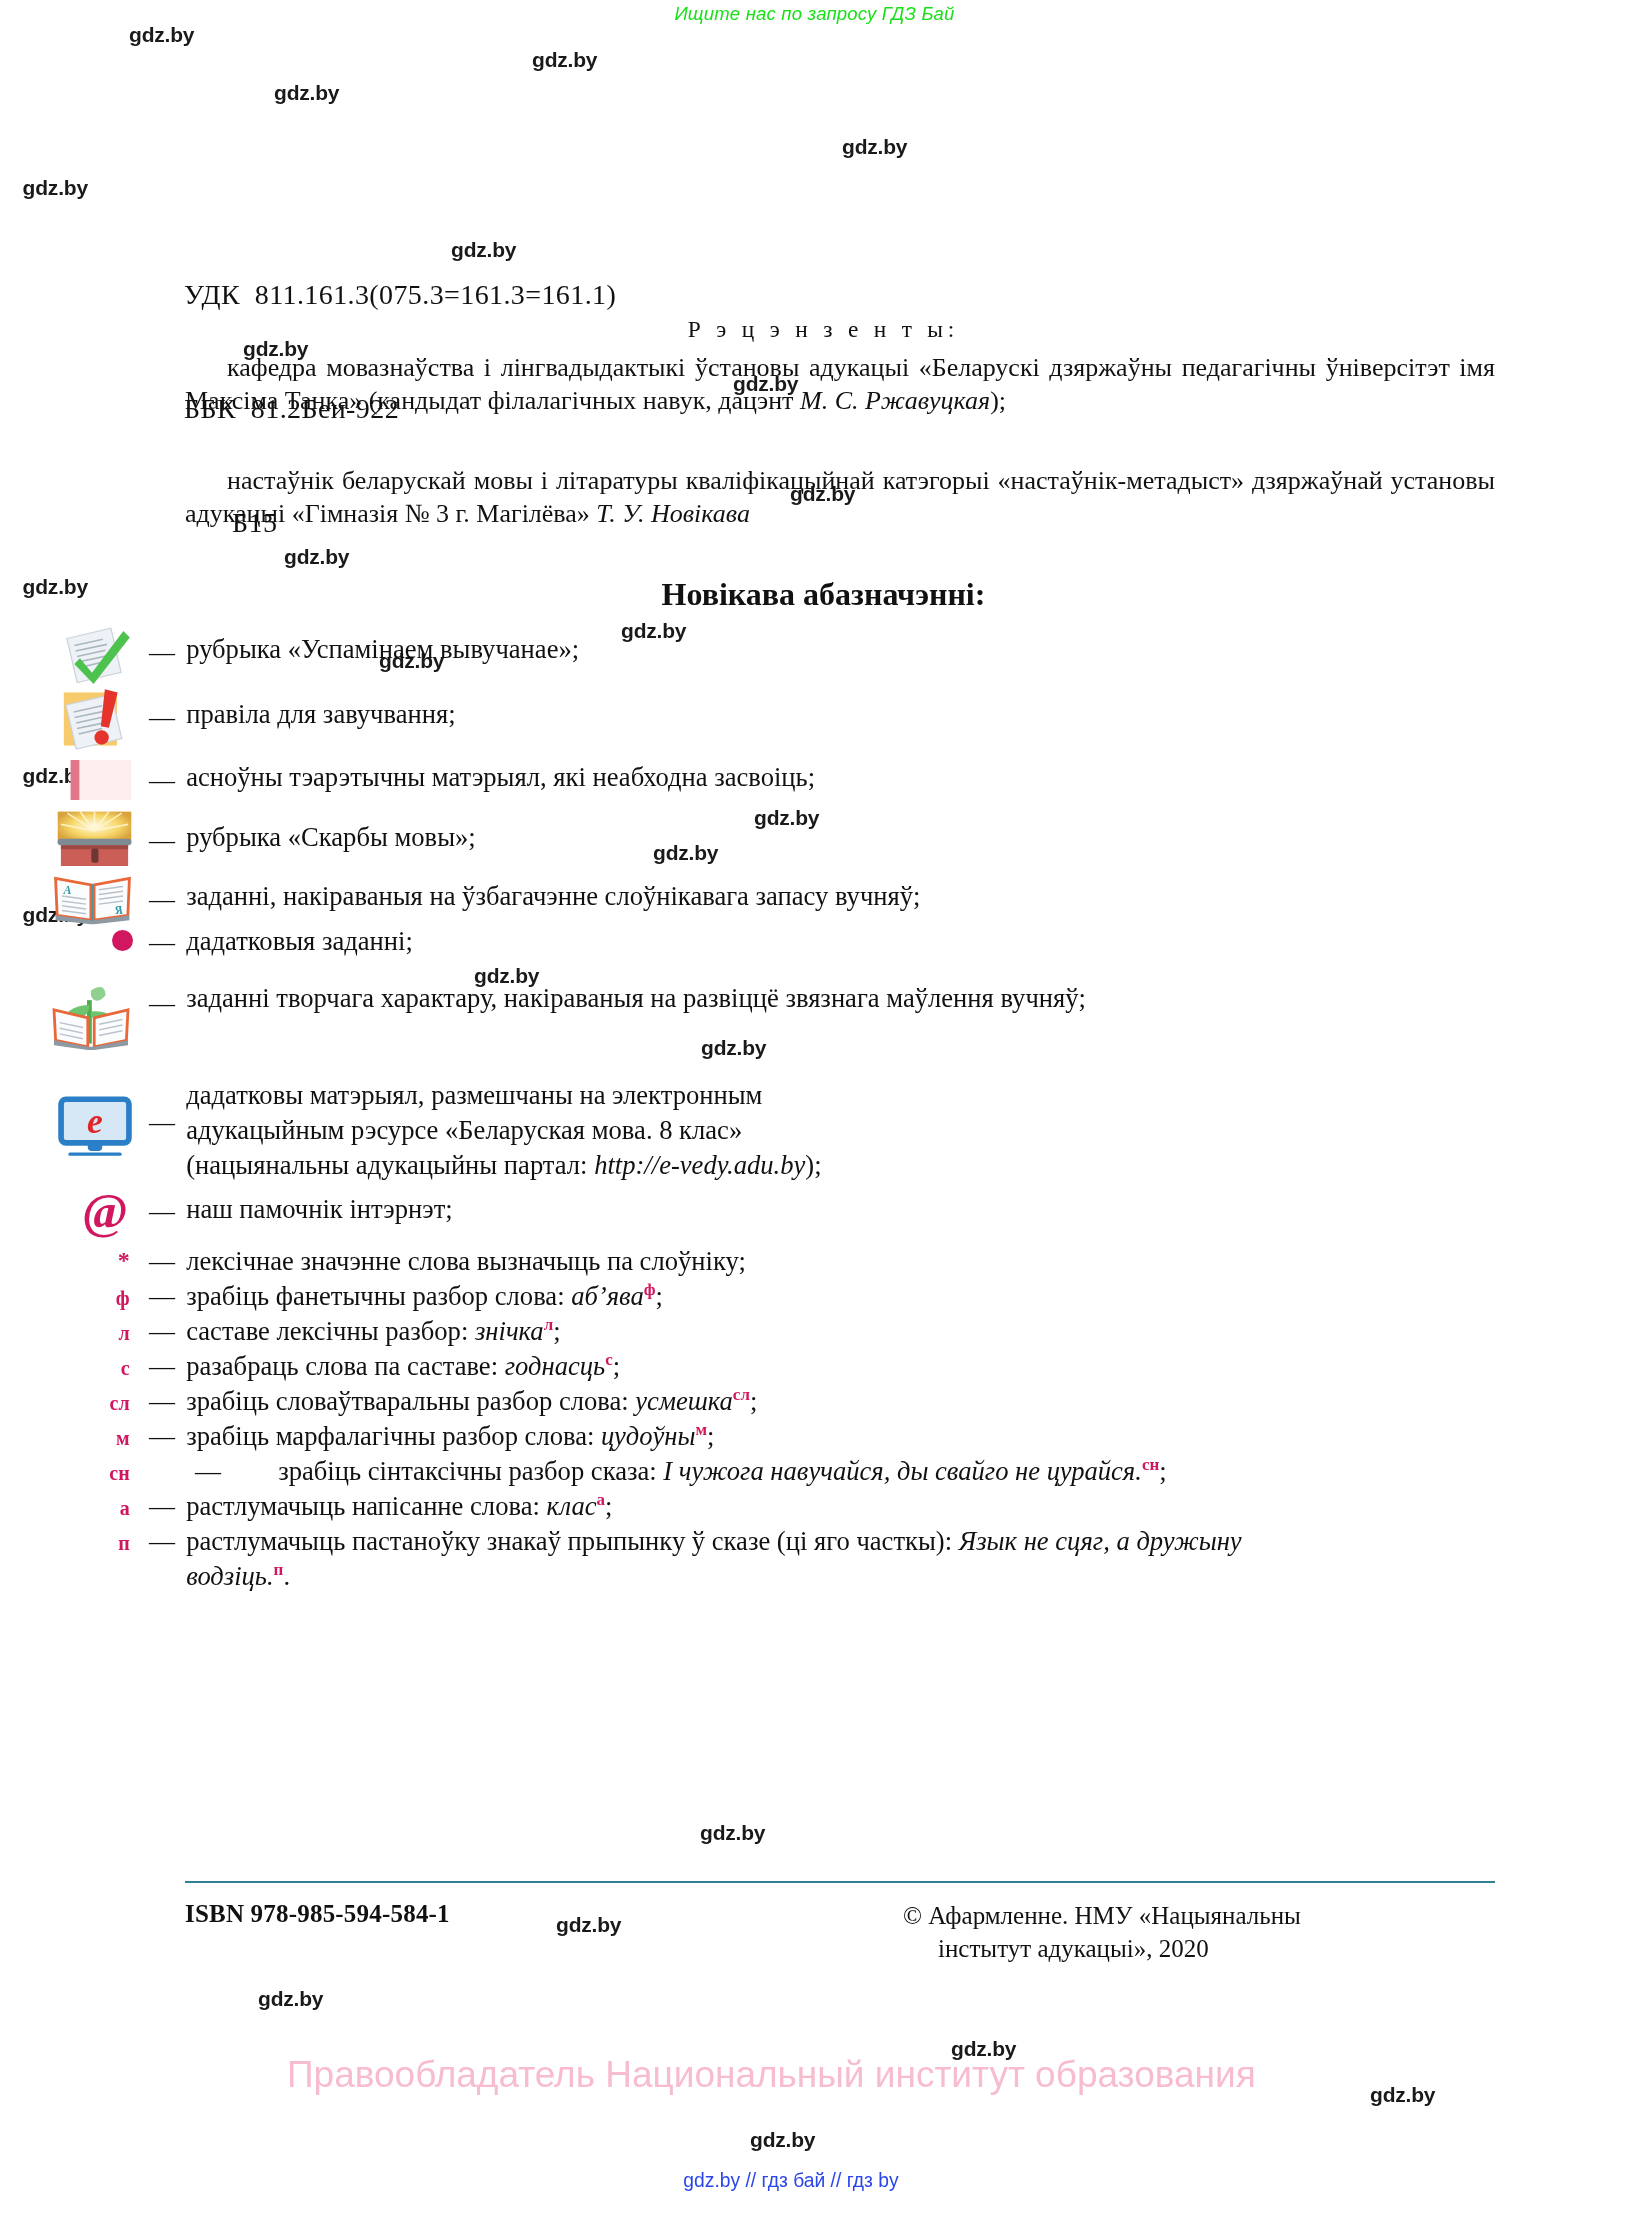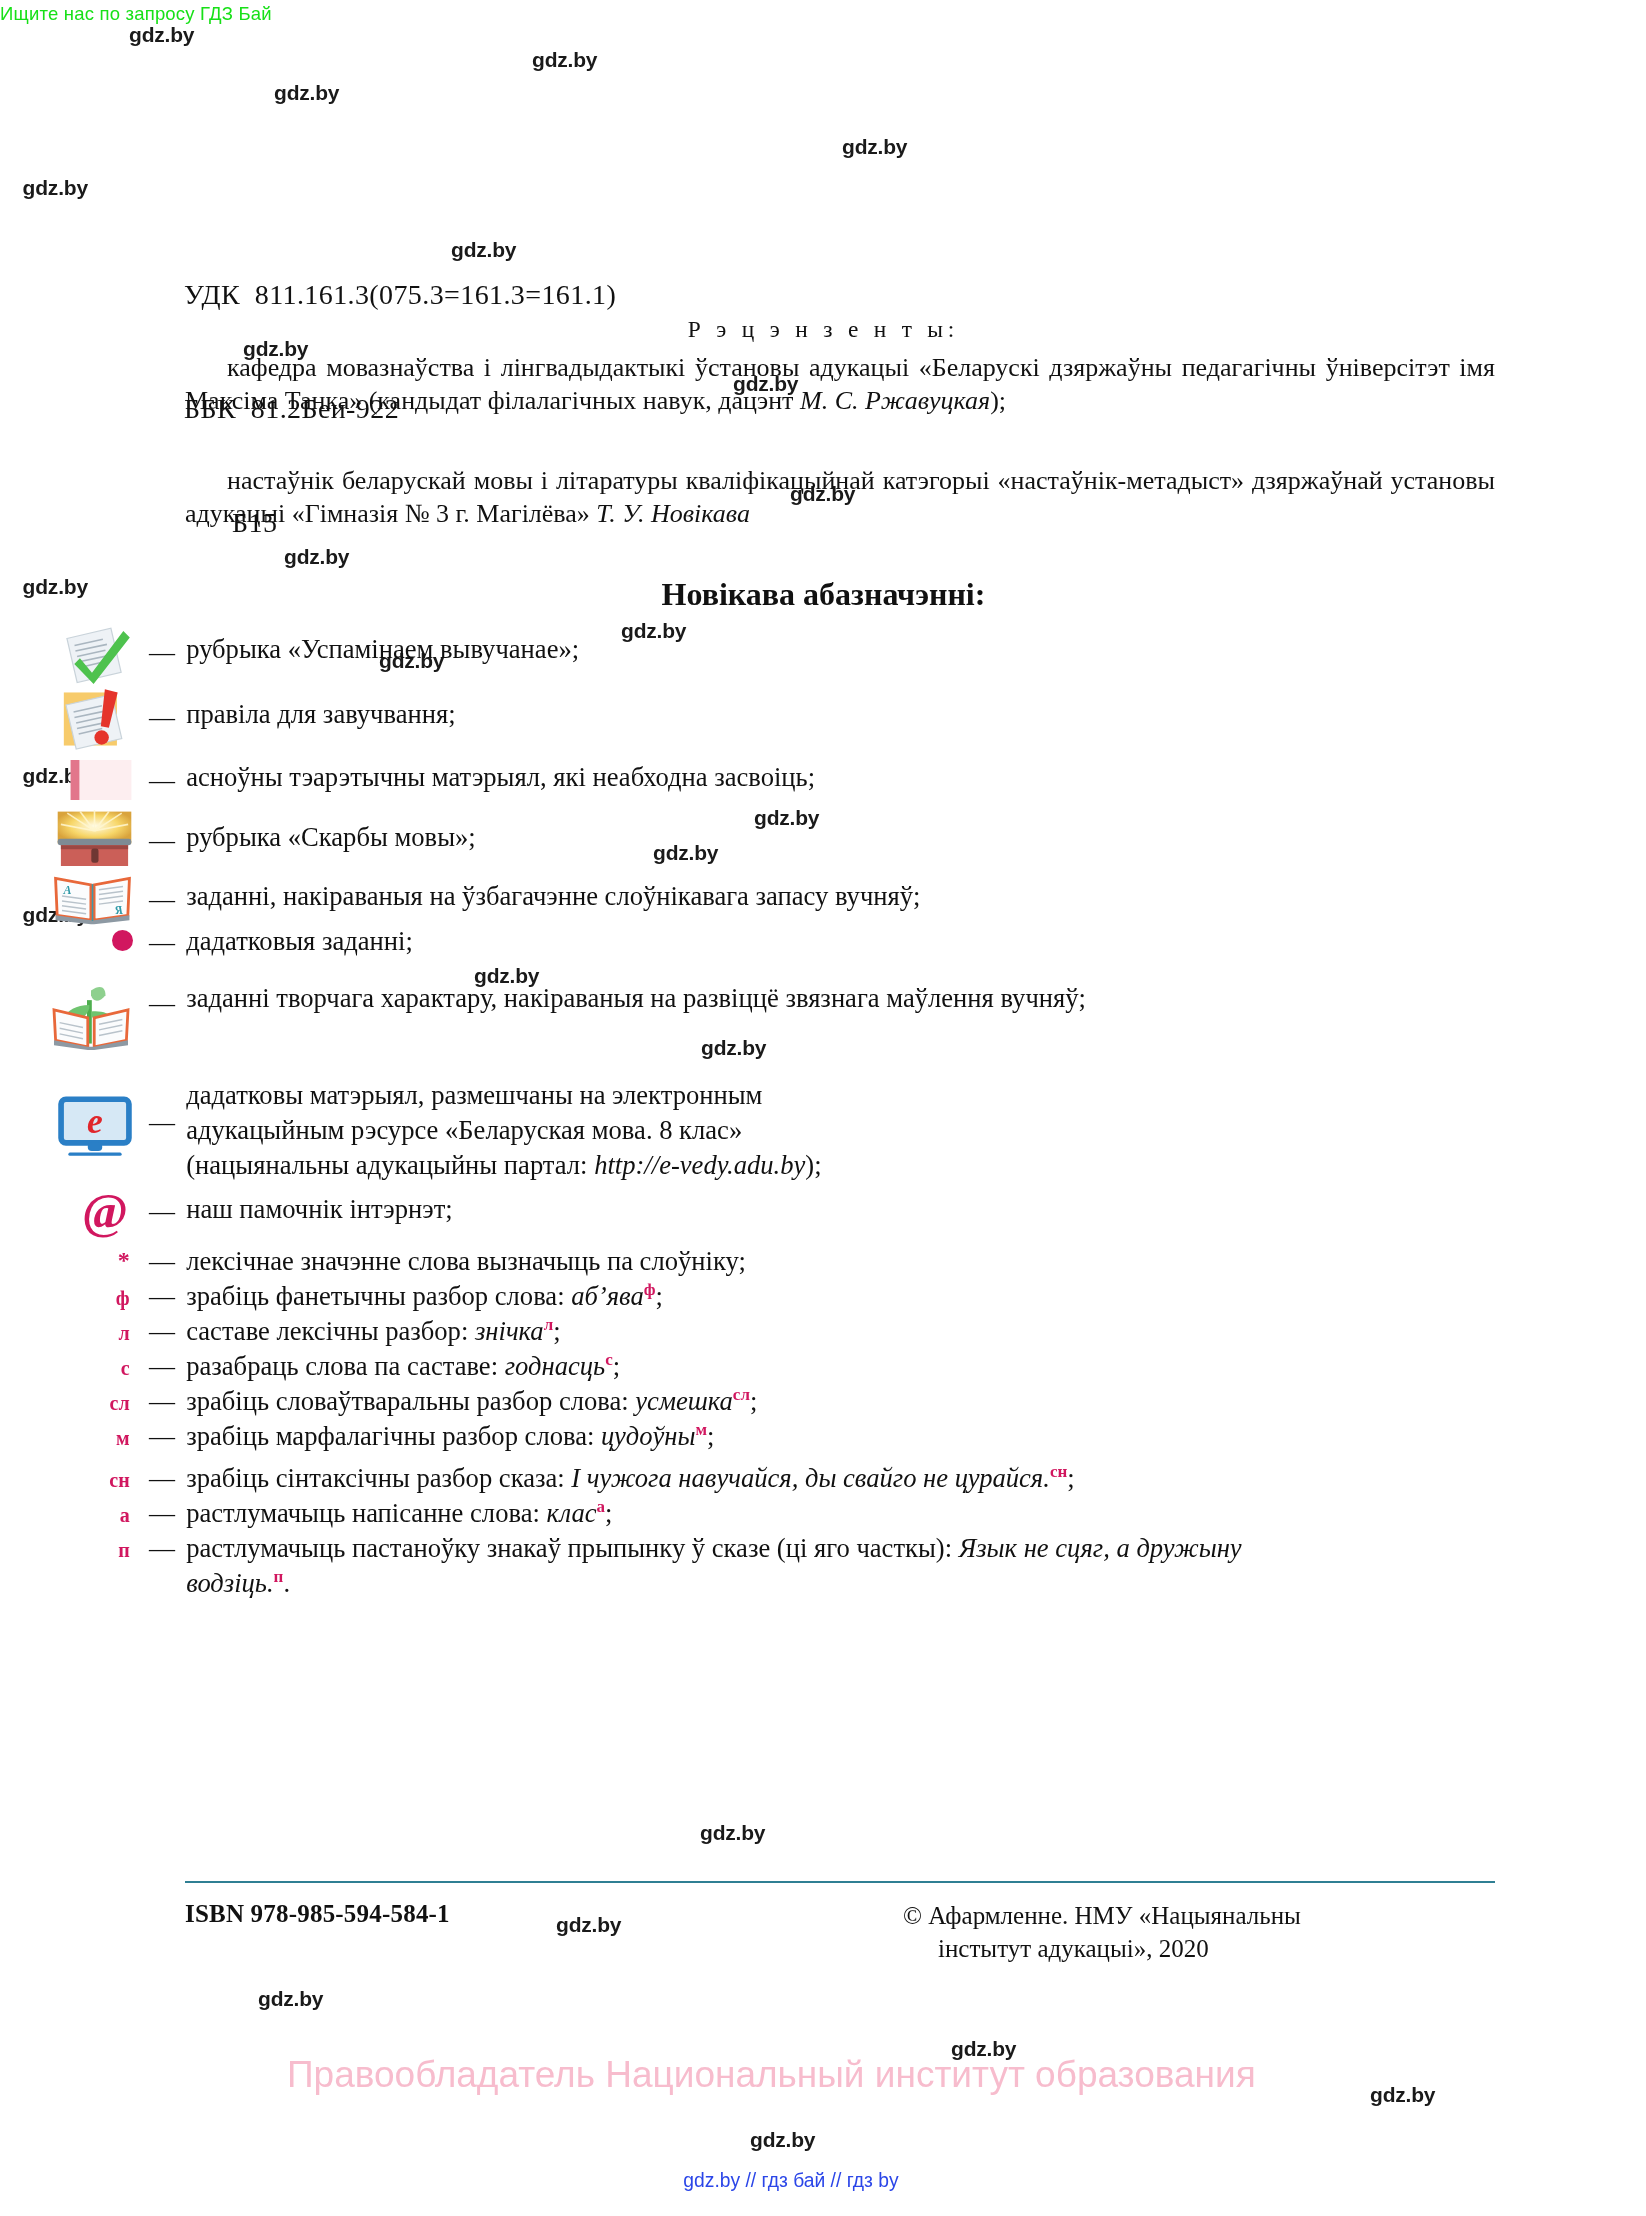--- a/index.html
+++ b/index.html
@@ -6,22 +6,22 @@
   body {
     width:1647px; height:2216px; position:relative;
     background:#ffffff; overflow:hidden;
     font-family:"Liberation Serif", serif;
     color:#111;
   }
 
   
   .promo {
     position:absolute; top:3.2px; left:0; width:1629px;
-    text-align:left; font-family:"Liberation Sans", sans-serif;
-    font-size:18.5px; color:#17e017; letter-spacing:0.2px;
+    text-align:center; font-family:"Liberation Sans", sans-serif;
+    font-size:18.5px; color:#17e017; letter-spacing:0.2px;font-style:italic;
   }
 
   
   .wm {
     position:absolute; font-family:"Liberation Sans", sans-serif;
     font-size:21px; color:#1a1a1a; white-space:nowrap;
     letter-spacing:-0.2px;
     font-weight:bold;
   }
   .wm-pink {
@@ -365,21 +365,21 @@
       <div class="dash-cell" style="padding-top:4.8px;">—</div>
       <div class="txt-cell"><span>зрабіць словаўтваральны разбор слова: </span><i>усмешка</i><span class="sup">сл</span><span>;</span></div>
     </div>
 
     <div class="row" style="margin-top:0px;">
       <div class="mk" style="padding-top:8px;">м</div>
       <div class="dash-cell" style="padding-top:4.8px;">—</div>
       <div class="txt-cell"><span>зрабіць марфалагічны разбор слова: </span><i>цудоўны</i><span class="sup">м</span><span>;</span></div>
     </div>
 
-    <div class="row" style="margin-top:7px;">
+    <div class="row" style="margin-top:0px;gap:46px;">
       <div class="mk" style="padding-top:8px;">сн</div>
       <div class="dash-cell" style="padding-top:4.8px;">—</div>
       <div class="txt-cell" style="width:967px;"><span>зрабіць сінтаксічны разбор сказа: </span><i>І чужога навучайся, ды свайго не цурайся.</i><span class="sup">сн</span><span>;</span></div>
     </div>
 
     <div class="row" style="margin-top:0px;">
       <div class="mk" style="padding-top:8px;">а</div>
       <div class="dash-cell" style="padding-top:4.8px;">—</div>
       <div class="txt-cell"><span>растлумачыць напісанне слова: </span><i>клас</i><span class="sup">а</span><span>;</span></div>
     </div>

